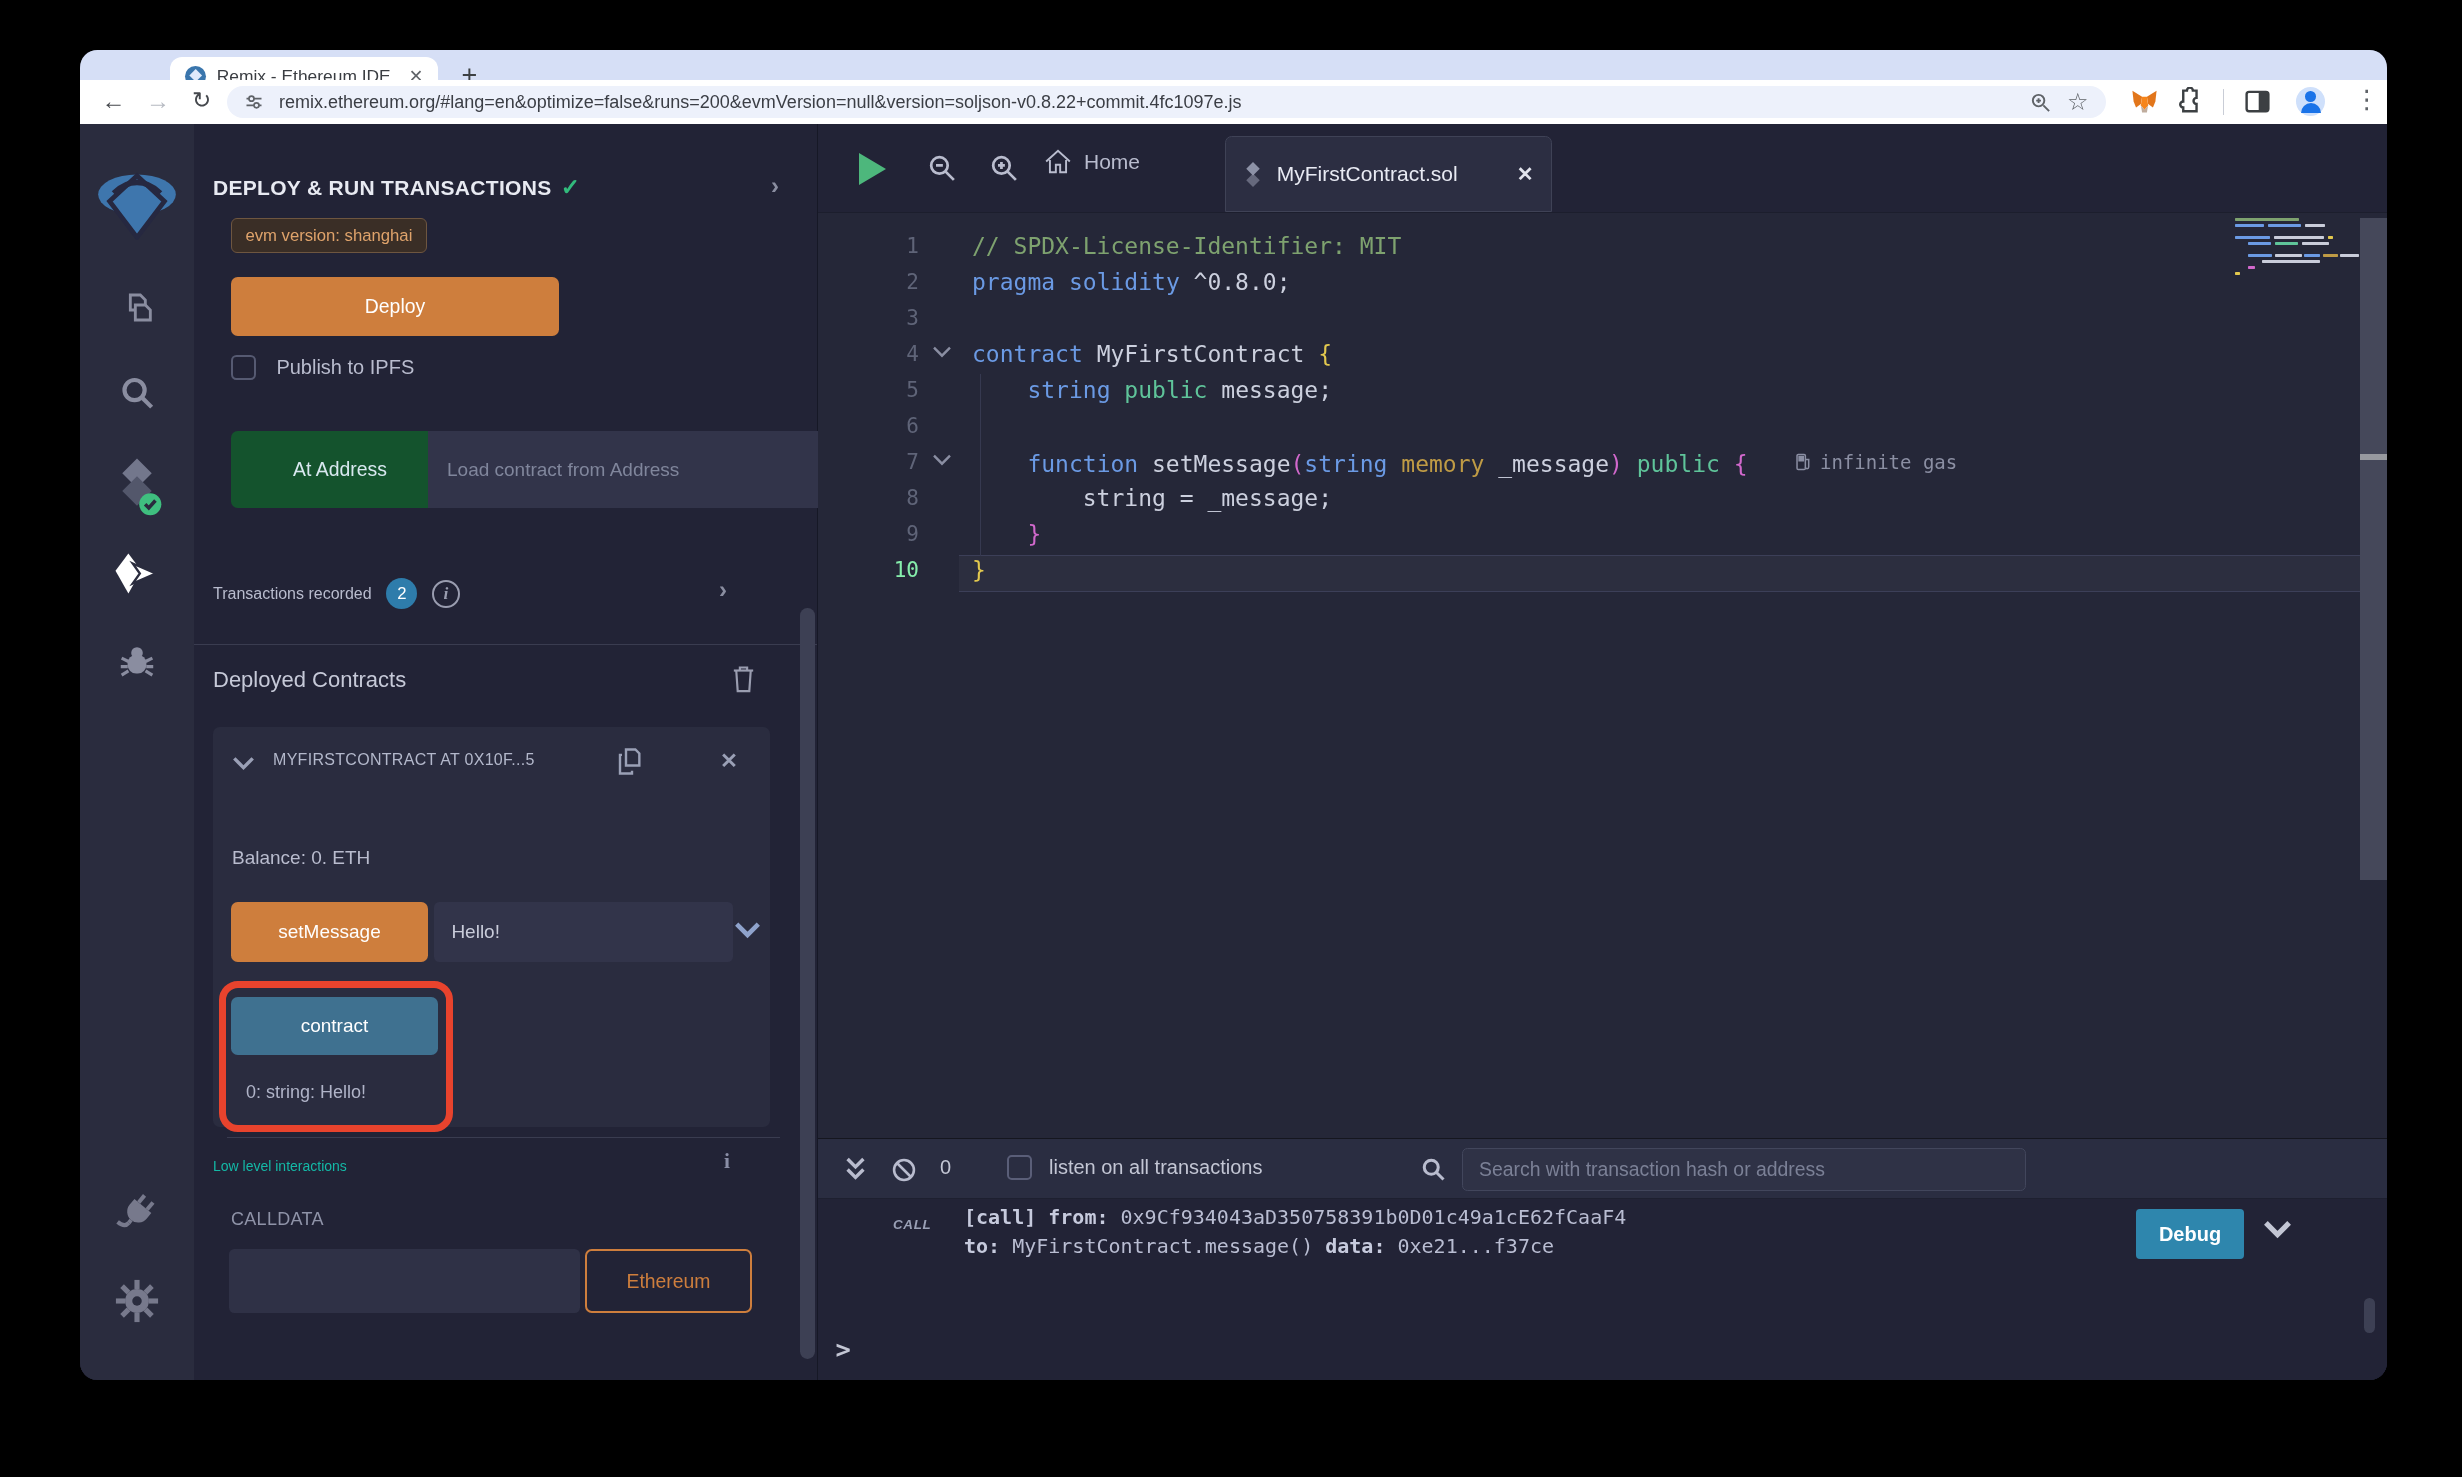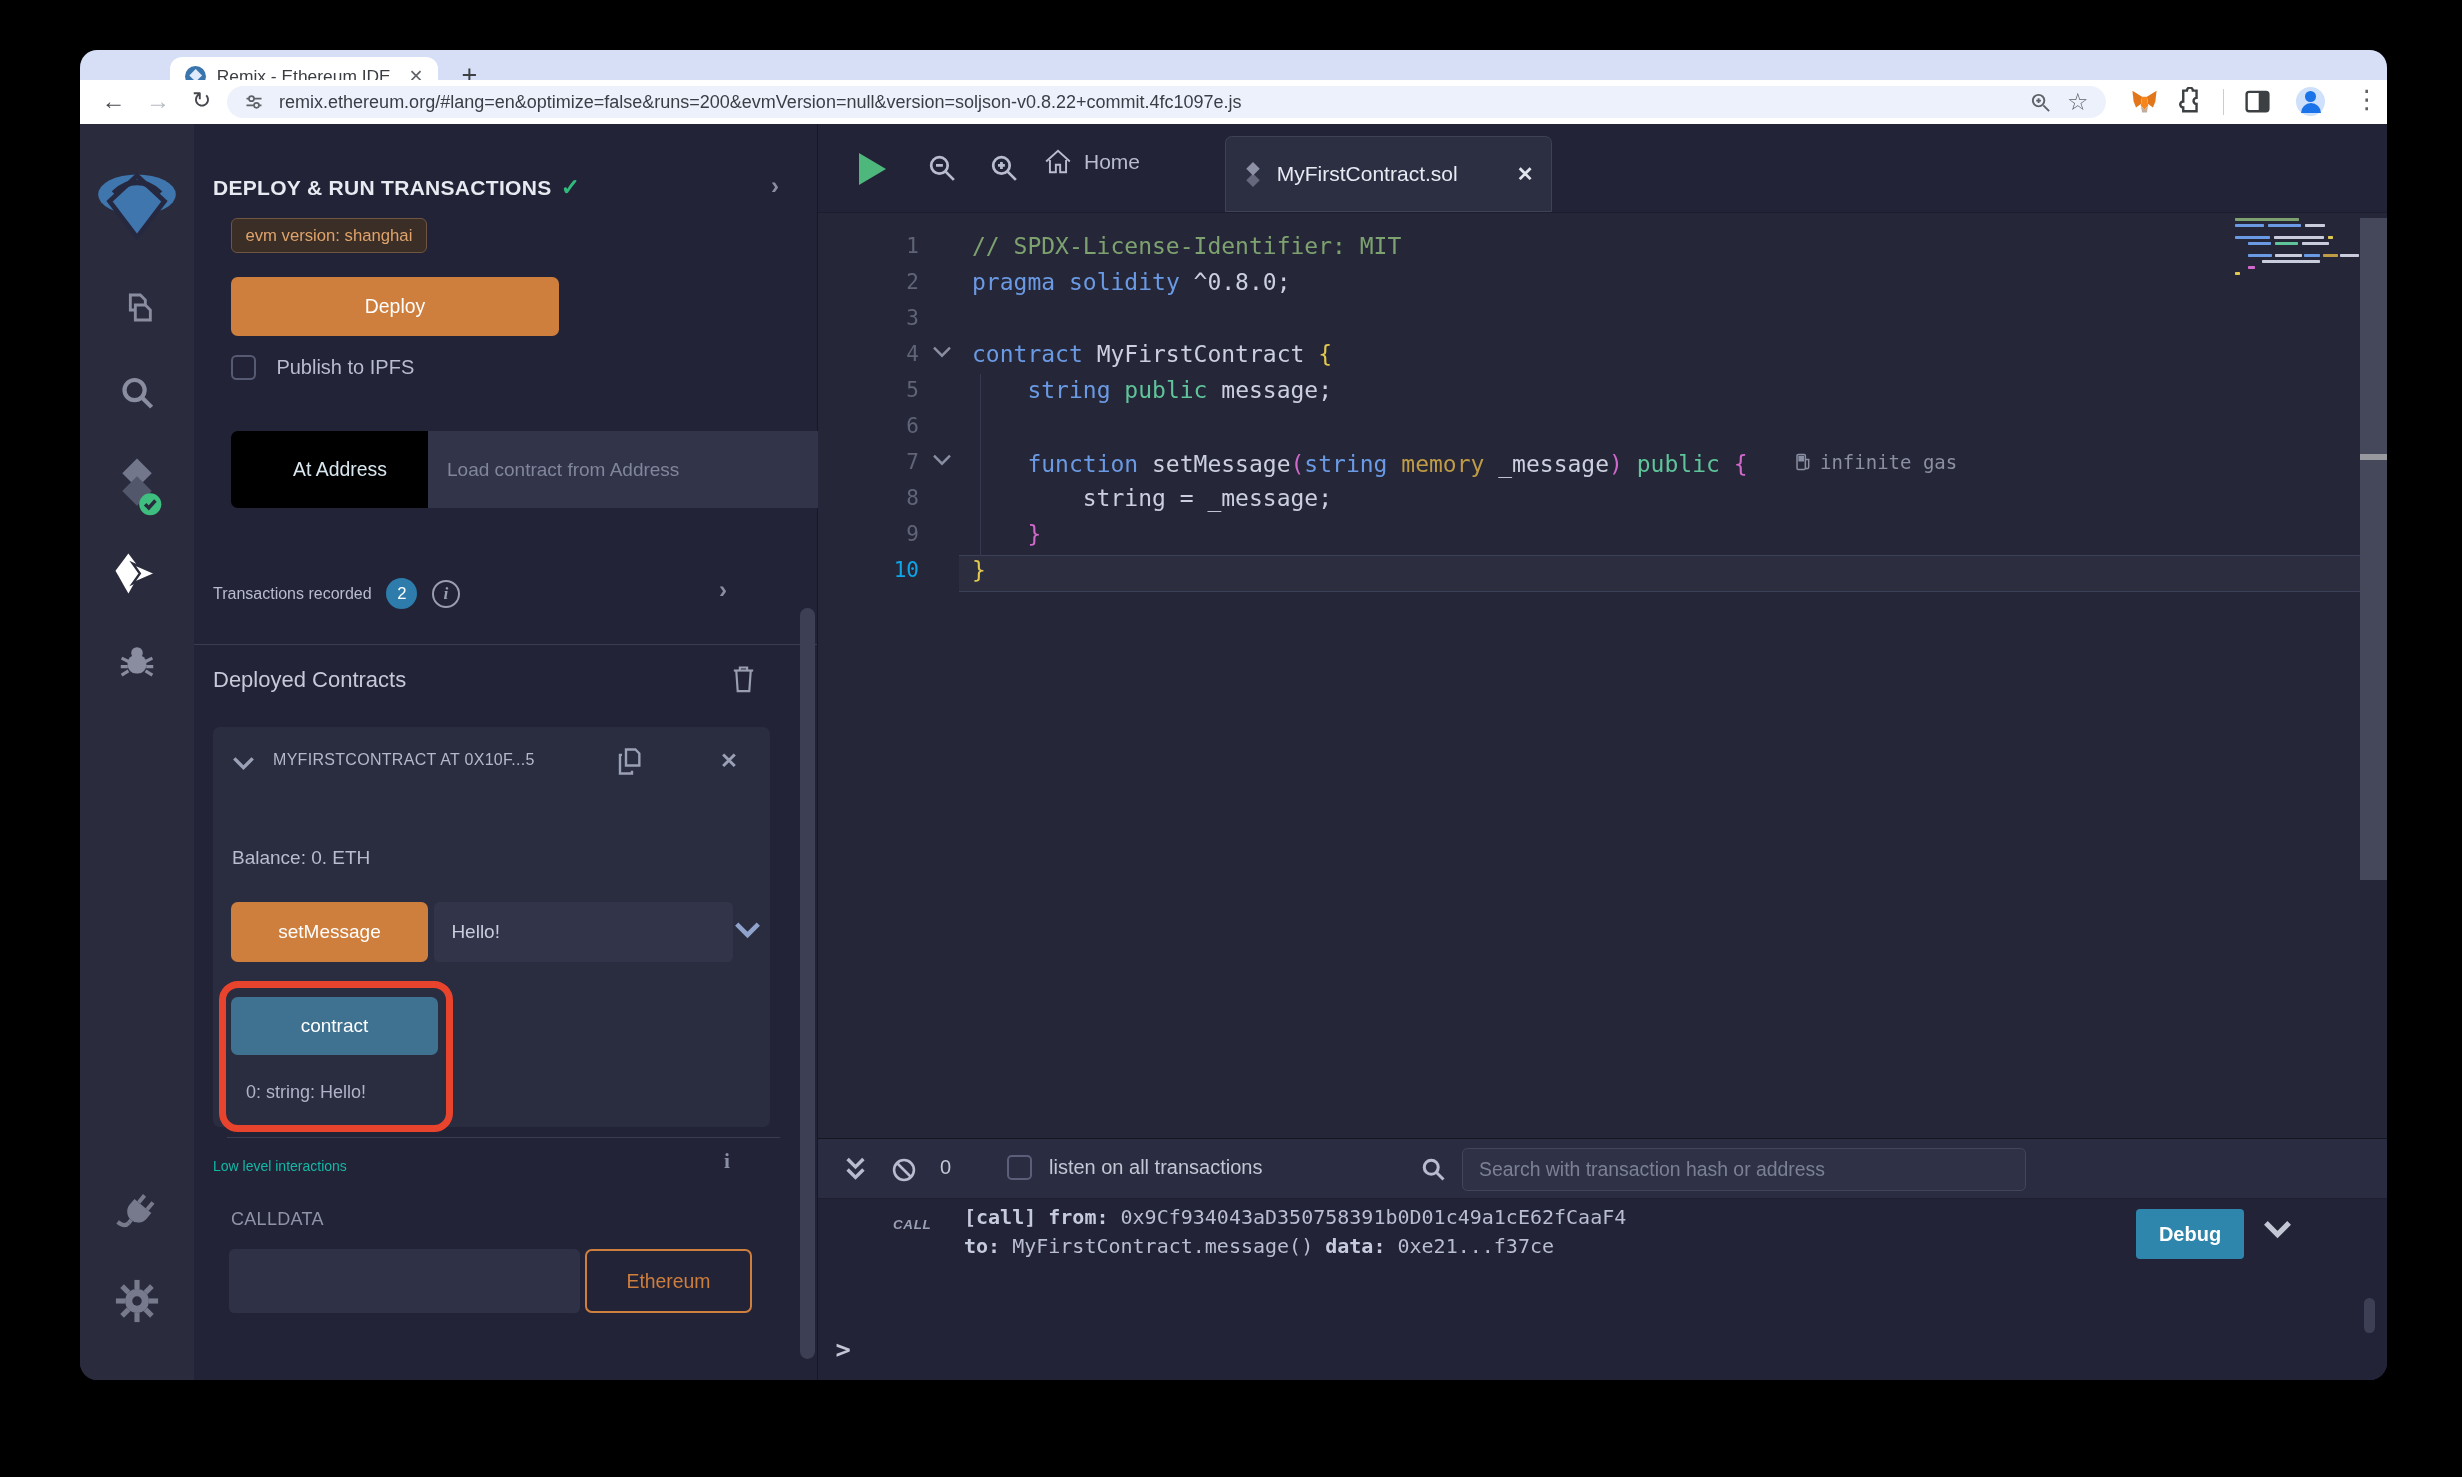--- a/index.html
+++ b/index.html
@@ -41,21 +41,21 @@
   
   .p-abs { position:absolute; }
   .p-head { left:19px; top:50px; font-size:21px; font-weight:600; color:#e8eaf2; letter-spacing:0.3px; }
   .check { color:#32ba7c; font-weight:700; font-size:23px; margin-left:9.4px; }
   .evm-badge { left:37px; top:94px; border:1.3px solid #6e5640; background:#3a2e26; color:#dfa36b;
                font-size:16.7px; padding:6.7px 13.4px; border-radius:6px; }
   .btn { display:flex; align-items:center; justify-content:center; border-radius:6.7px; color:#fff; }
   .deploy { left:37px; top:153px; width:328px; height:59px; background:#ce7e3d; font-size:19.4px; }
   .cbx { width:25.4px; height:25.4px; border:2px solid #565a72; border-radius:5.4px; background:transparent; }
   .lbl { color:#b9bcce; font-size:20px; }
-  .ataddr-btn { left:37px; top:307px; width:218px; height:77px; background:#000000; font-size:19.4px; color:#d9e8f0; border-radius:6.7px 0 0 6.7px; }
+  .ataddr-btn { left:37px; top:307px; width:218px; height:77px; background:#14532d; font-size:19.4px; color:#d9e8f0; border-radius:6.7px 0 0 6.7px; }
   .ataddr-in { left:234px; top:307px; width:408px; height:77px; background:#32344a; border:none; border-radius:0 6.7px 6.7px 0;
                color:#c9ccda; font-size:19px; padding:0 19px; font-family:"Liberation Sans",sans-serif; }
   .ataddr-in::placeholder { color:#80869c; }
   .txrec { left:19px; top:454px; display:flex; align-items:center; gap:14.7px; }
   .txrec-t { font-size:16px; color:#b9bcce; }
   .badge2 { width:31px; height:31px; border-radius:50%; background:#2e7cab; color:#fff; font-size:16.7px;
             display:flex; align-items:center; justify-content:center; }
   .info-c { width:28px; height:28px; border-radius:50%; border:2px solid #9a9db0; color:#9a9db0; font-size:17.4px;
             display:flex; align-items:center; justify-content:center; font-family:"Liberation Serif",serif; font-style:italic; font-weight:700; }
   .chev-r { color:#8a8da0; font-size:24px; font-weight:700; }
@@ -90,21 +90,21 @@
   .filetab-t { font-size:21px; color:#e8eaf3; flex:1; }
   .filetab-x { font-size:20px; color:#e3e5ee; font-weight:700; }
 
   .edbody { flex:1; background:#252738; position:relative; overflow:hidden; }
   .cur-band { position:absolute; left:141px; right:0; height:37px; background:rgba(255,255,255,.035);
               border-top:1.3px solid #3c3f58; border-bottom:1.3px solid #3c3f58; }
   .gutter { position:absolute; left:0; top:14.7px; width:141px; }
   .g-row { position:relative; height:36px; }
   .g-num { position:absolute; right:40px; top:0; width:80px; text-align:right; font-family:"DejaVu Sans Mono",monospace;
            font-size:21px; line-height:36px; color:#5f6478; }
-  .g-num.cur { color:#0ea5e9; }
+  .g-num.cur { color:#86efac; }
   .g-fold { position:absolute; right:6.7px; top:9.4px; }
   .code { position:absolute; left:154px; top:14.7px; right:174px; }
   .c-row { height:36px; font-family:"DejaVu Sans Mono",monospace; font-size:23px; line-height:36px; white-space:pre; }
   .tok-comment{color:#7ea26f} .tok-kw{color:#6b9ae4} .tok-kw2{color:#5fc49a} .tok-kw3{color:#bf9b45}
   .tok-b1{color:#e2c84e} .tok-b2{color:#d168cc} .tok-plain{color:#ccd0de}
   .gas { margin-left:47px; font-size:19px; color:#8b8fa3; display:inline-flex; align-items:center; gap:8px; }
   .indent-g { position:absolute; width:1.3px; background:#363950; }
   .minimap { position:absolute; right:27.4px; top:5.4px; width:125px; }
   .mm-row { display:flex; height:2.7px; margin-bottom:3.3px; }
   .mm-seg { height:2.7px; border-radius:0.7px; }

